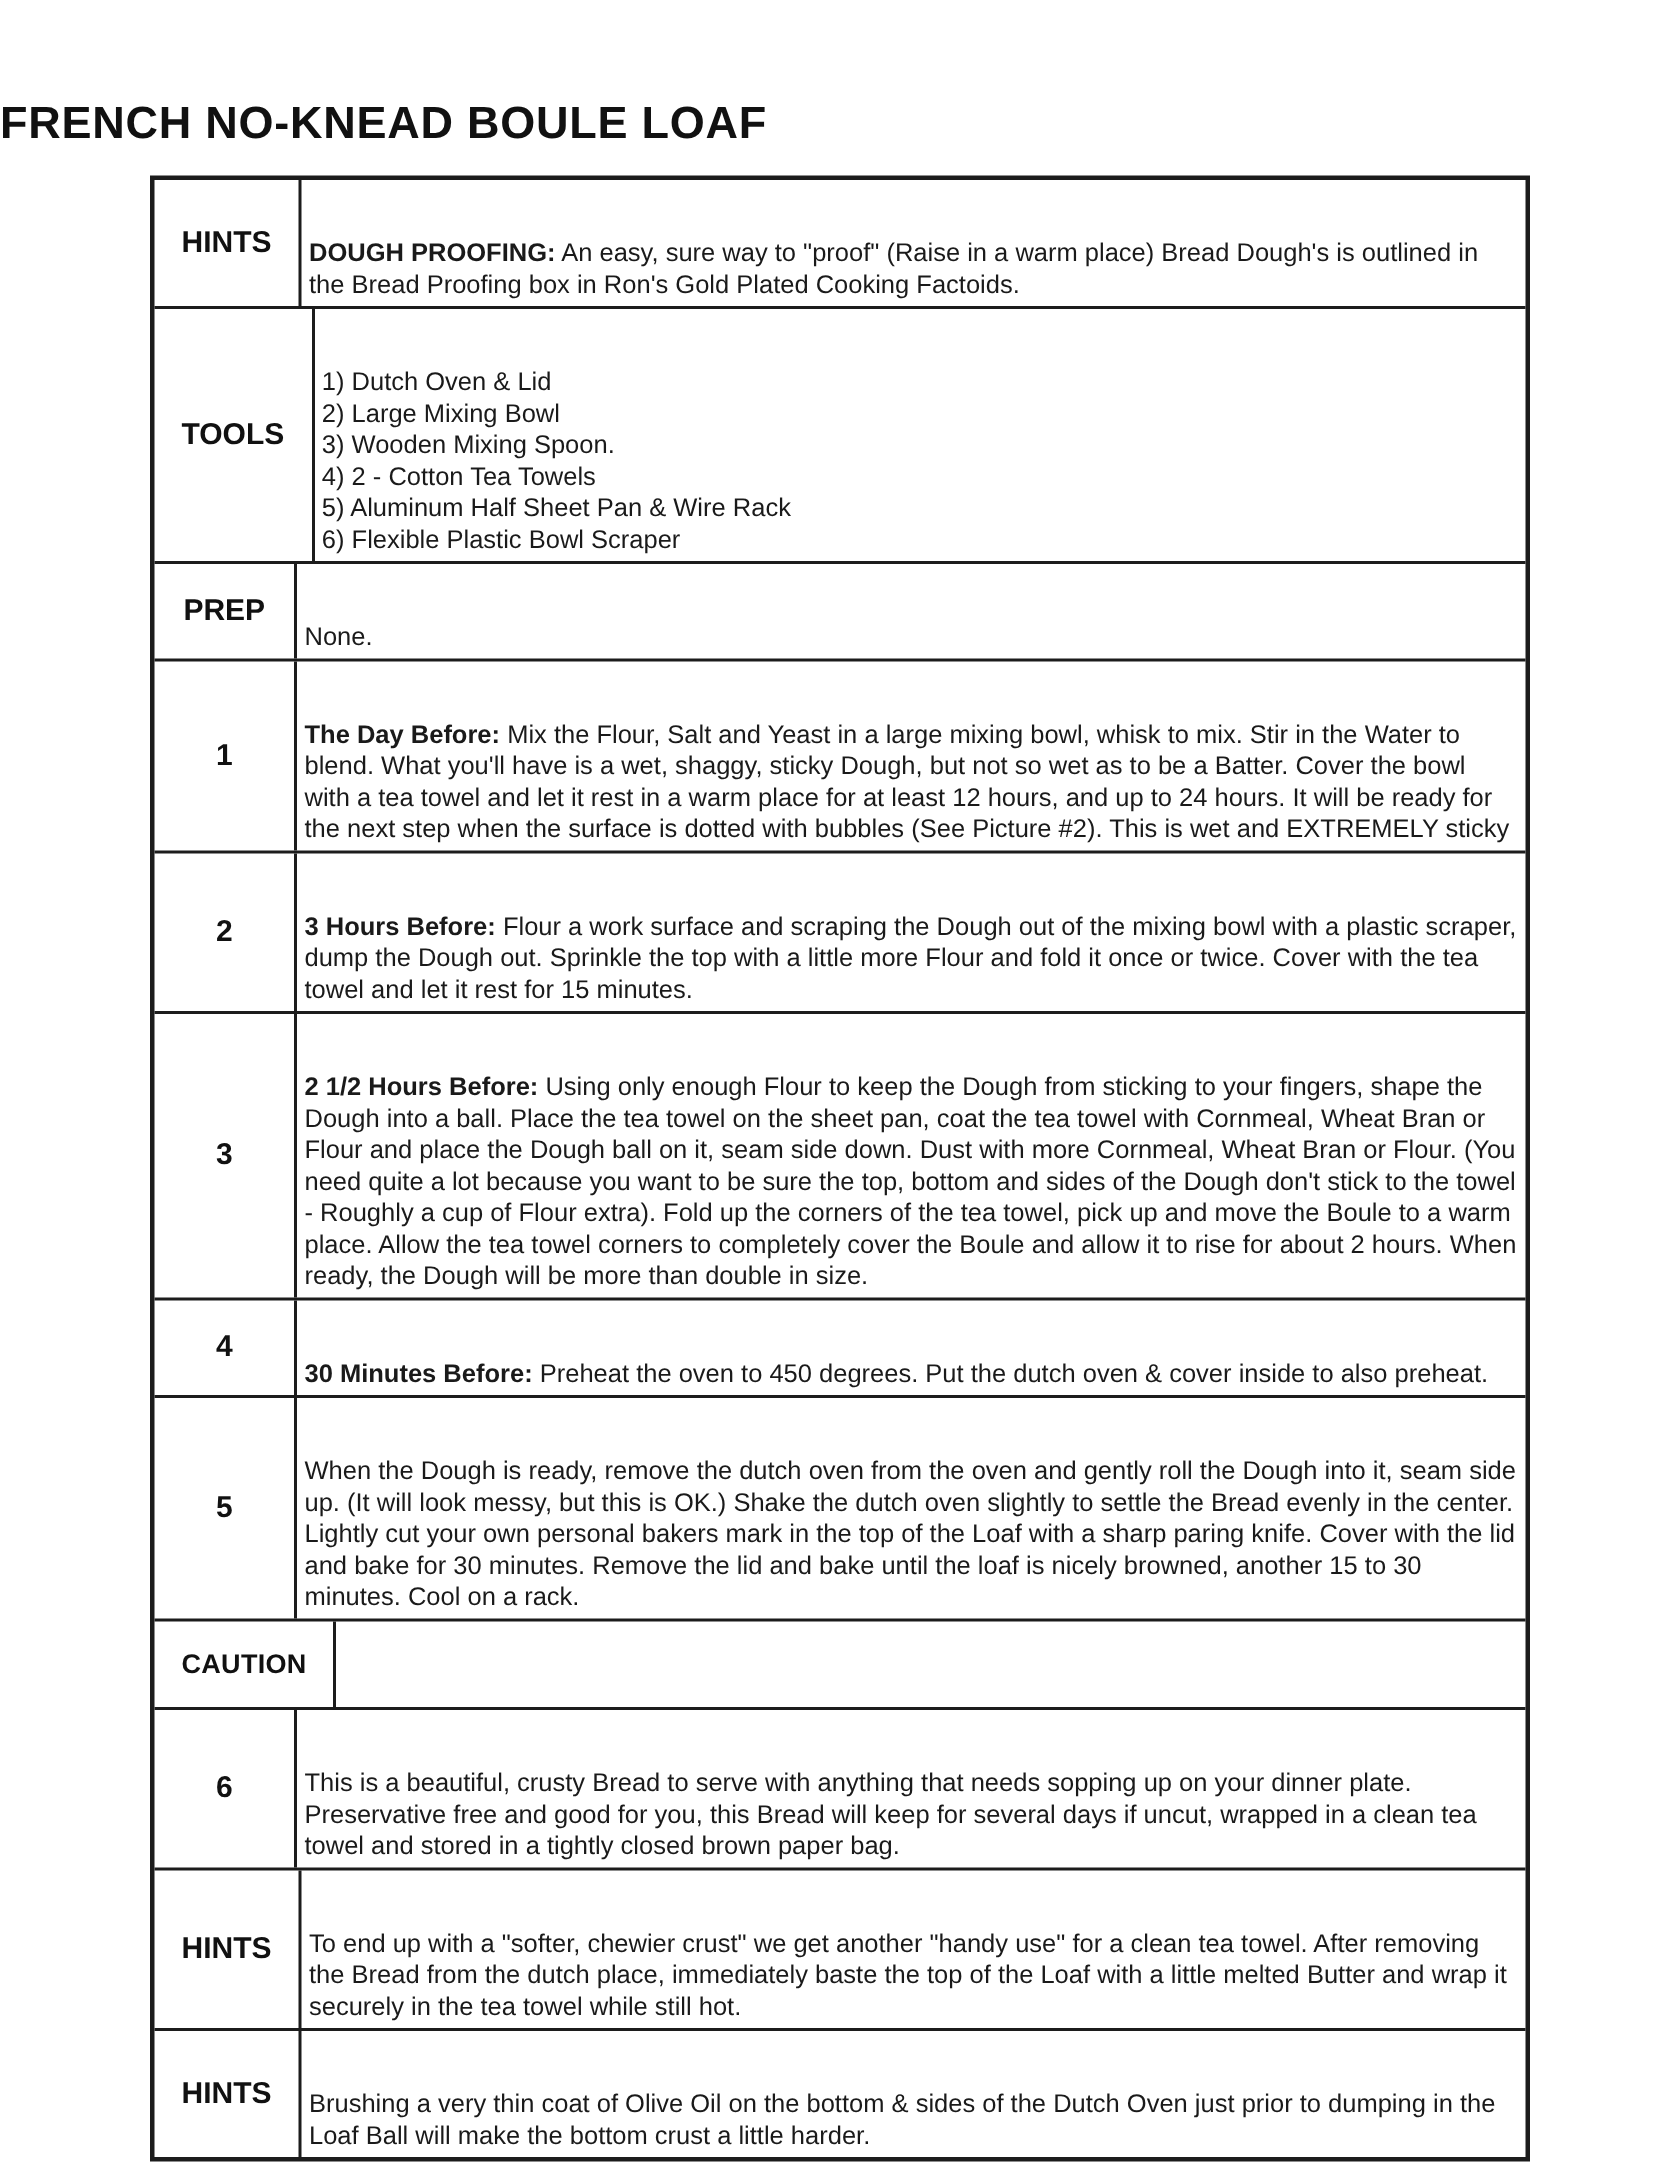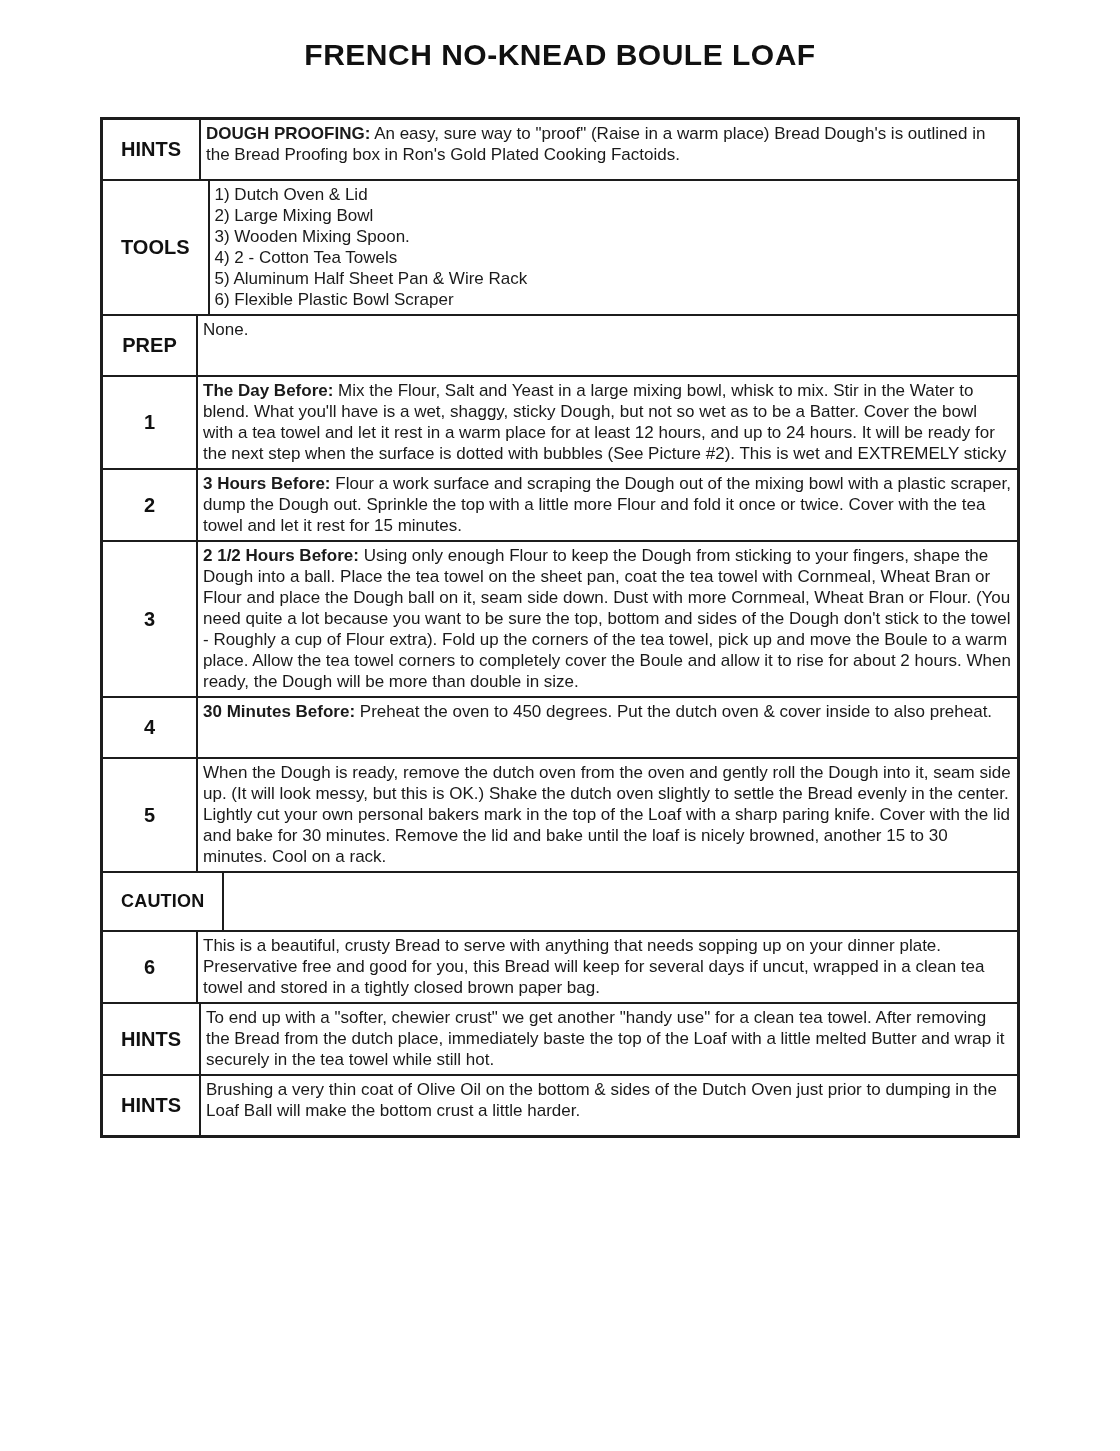--- a/index.html
+++ b/index.html
@@ -9,24 +9,23 @@
   }
   body {
     width: 1120px;
     height: 1451px;
     position: relative;
     font-family: "Liberation Sans", sans-serif;
     color: #1a1a1a;
     -webkit-font-smoothing: antialiased;
   }
   .page-title {
-    margin: 12px;
-    padding-top: 26px;
+    margin: 0;
+    padding-top: 66px;
     padding-bottom: 13px;
-    text-align: center;
     font-size: 30px;
     font-weight: bold;
     letter-spacing: 0.5px;
     color: #111;
   }
   .recipe-table {
     position: absolute;
     left: 100px;
     top: 117px;
     width: 920px;
@@ -57,20 +56,21 @@
   .label-cell.small {
     font-size: 18px;
     letter-spacing: 0.2px;
   }
   .content-cell {
     flex: 1 1 auto;
     padding: 3px 6px 4px 5px;
     font-size: 17px;
     line-height: 21px;
     box-sizing: border-box;
+    margin-top: 35px;
   }
   .lead {
     font-weight: bold;
   }
   .tools-line {
     white-space: nowrap;
   }
 </style>
 </head>
 <body>

